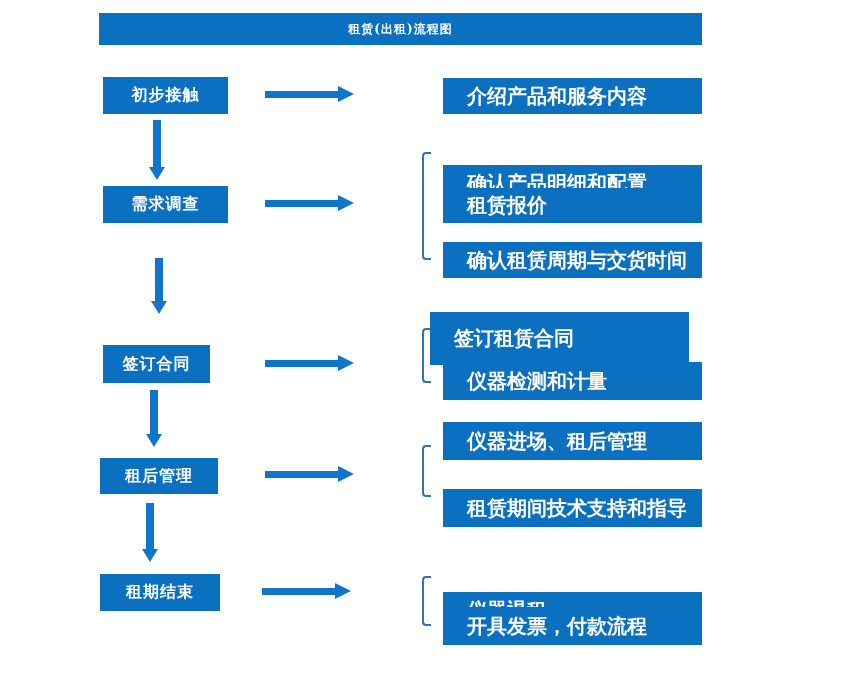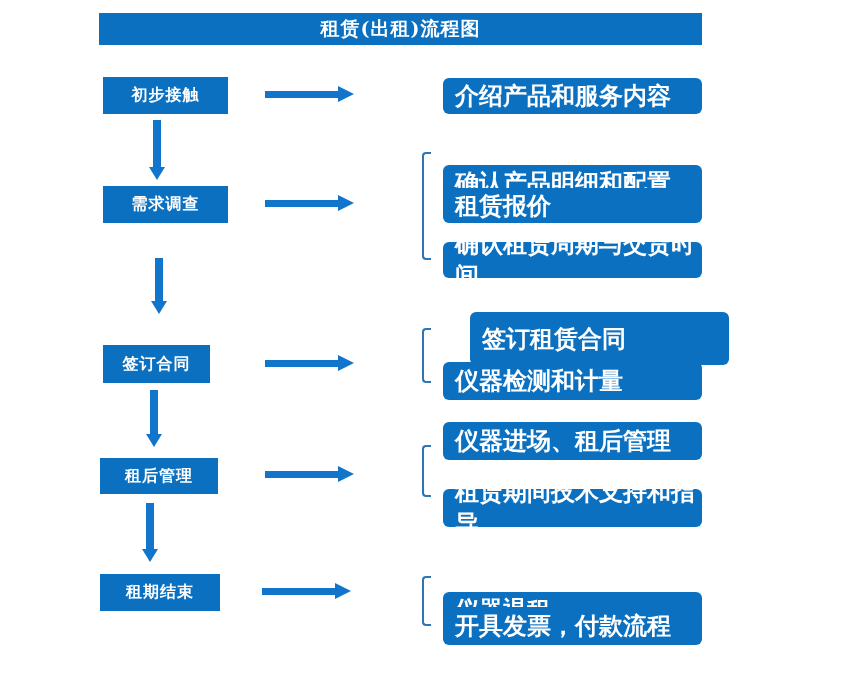--- a/index.html
+++ b/index.html
@@ -13,29 +13,29 @@
   .canvas{
     position:relative;
     width:844px;height:688px;
     background:var(--page);
     font-family:"DejaVu Serif","Liberation Serif",serif;
     overflow:hidden;
   }
   .title{
     position:absolute;left:99px;top:13px;width:603px;height:32px;
     background:var(--accent);color:var(--boxtext);
-    font-size:19px;font-weight:bold;letter-spacing:1px;
+    font-size:12px;font-weight:bold;letter-spacing:1px;
     display:flex;align-items:center;justify-content:center;
   }
   .box{
     position:absolute;background:var(--accent);color:var(--boxtext);
     font-weight:bold;display:flex;align-items:center;box-sizing:border-box;
   }
   .box.left{font-size:16px;justify-content:center;letter-spacing:1px;}
-  .box.right{font-size:24px;justify-content:flex-start;padding-left:12px;border-radius:6px;}
+  .box.right{font-size:20px;justify-content:flex-start;padding-left:24px;}
   .harrow{position:absolute;display:flex;align-items:center;height:16px;}
   .harrow .shaft{width:73px;height:7px;background:var(--arrow);}
   .harrow .head{width:0;height:0;border-top:8px solid transparent;border-bottom:8px solid transparent;border-left:16px solid var(--arrow);}
   .varrow{position:absolute;display:flex;flex-direction:column;align-items:center;width:16px;}
   .varrow .shaft{width:8px;background:var(--arrow);flex:1;}
   .varrow .head{width:0;height:0;border-left:8px solid transparent;border-right:8px solid transparent;border-top:13px solid var(--arrow);}
   .bracket{
     position:absolute;width:9px;box-sizing:border-box;
     border:2px solid var(--bracket);border-right:none;
     border-radius:4px 0 0 4px;background:transparent;
@@ -94,20 +94,20 @@
 
   <div class="bracket" style="left:422px;top:152px;height:108px;"></div>
   <div class="bracket" style="left:422px;top:328px;height:55px;"></div>
   <div class="bracket" style="left:422px;top:445px;height:52px;"></div>
   <div class="bracket" style="left:422px;top:576px;height:50px;"></div>
 
   <div class="box right" style="left:443px;top:78px;width:259px;height:36px;">介绍产品和服务内容</div>
   <div class="box right" style="left:443px;top:134px;width:259px;height:36px;margin-top:31px;">确认产品明细和配置</div>
   <div class="box right" style="left:443px;top:188px;width:259px;height:35px;">租赁报价</div>
   <div class="box right" style="left:443px;top:242px;width:259px;height:36px;">确认租赁周期与交货时间</div>
-  <div class="box right" style="left:470px;top:312px;width:259px;height:53px;">签订租赁合同</div>
+  <div class="box right" style="left:430px;top:312px;width:259px;height:53px;">签订租赁合同</div>
   <div class="box right" style="left:443px;top:362px;width:259px;height:38px;">仪器检测和计量</div>
   <div class="box right" style="left:443px;top:422px;width:259px;height:38px;">仪器进场、租后管理</div>
   <div class="box right" style="left:443px;top:489px;width:259px;height:38px;">租赁期间技术支持和指导</div>
   <div class="box right" style="left:443px;top:556px;width:259px;height:36px;margin-top:36px;">仪器退租</div>
   <div class="box right" style="left:443px;top:607px;width:259px;height:38px;">开具发票，付款流程</div>
 
 </div>
 
 </body></html>

